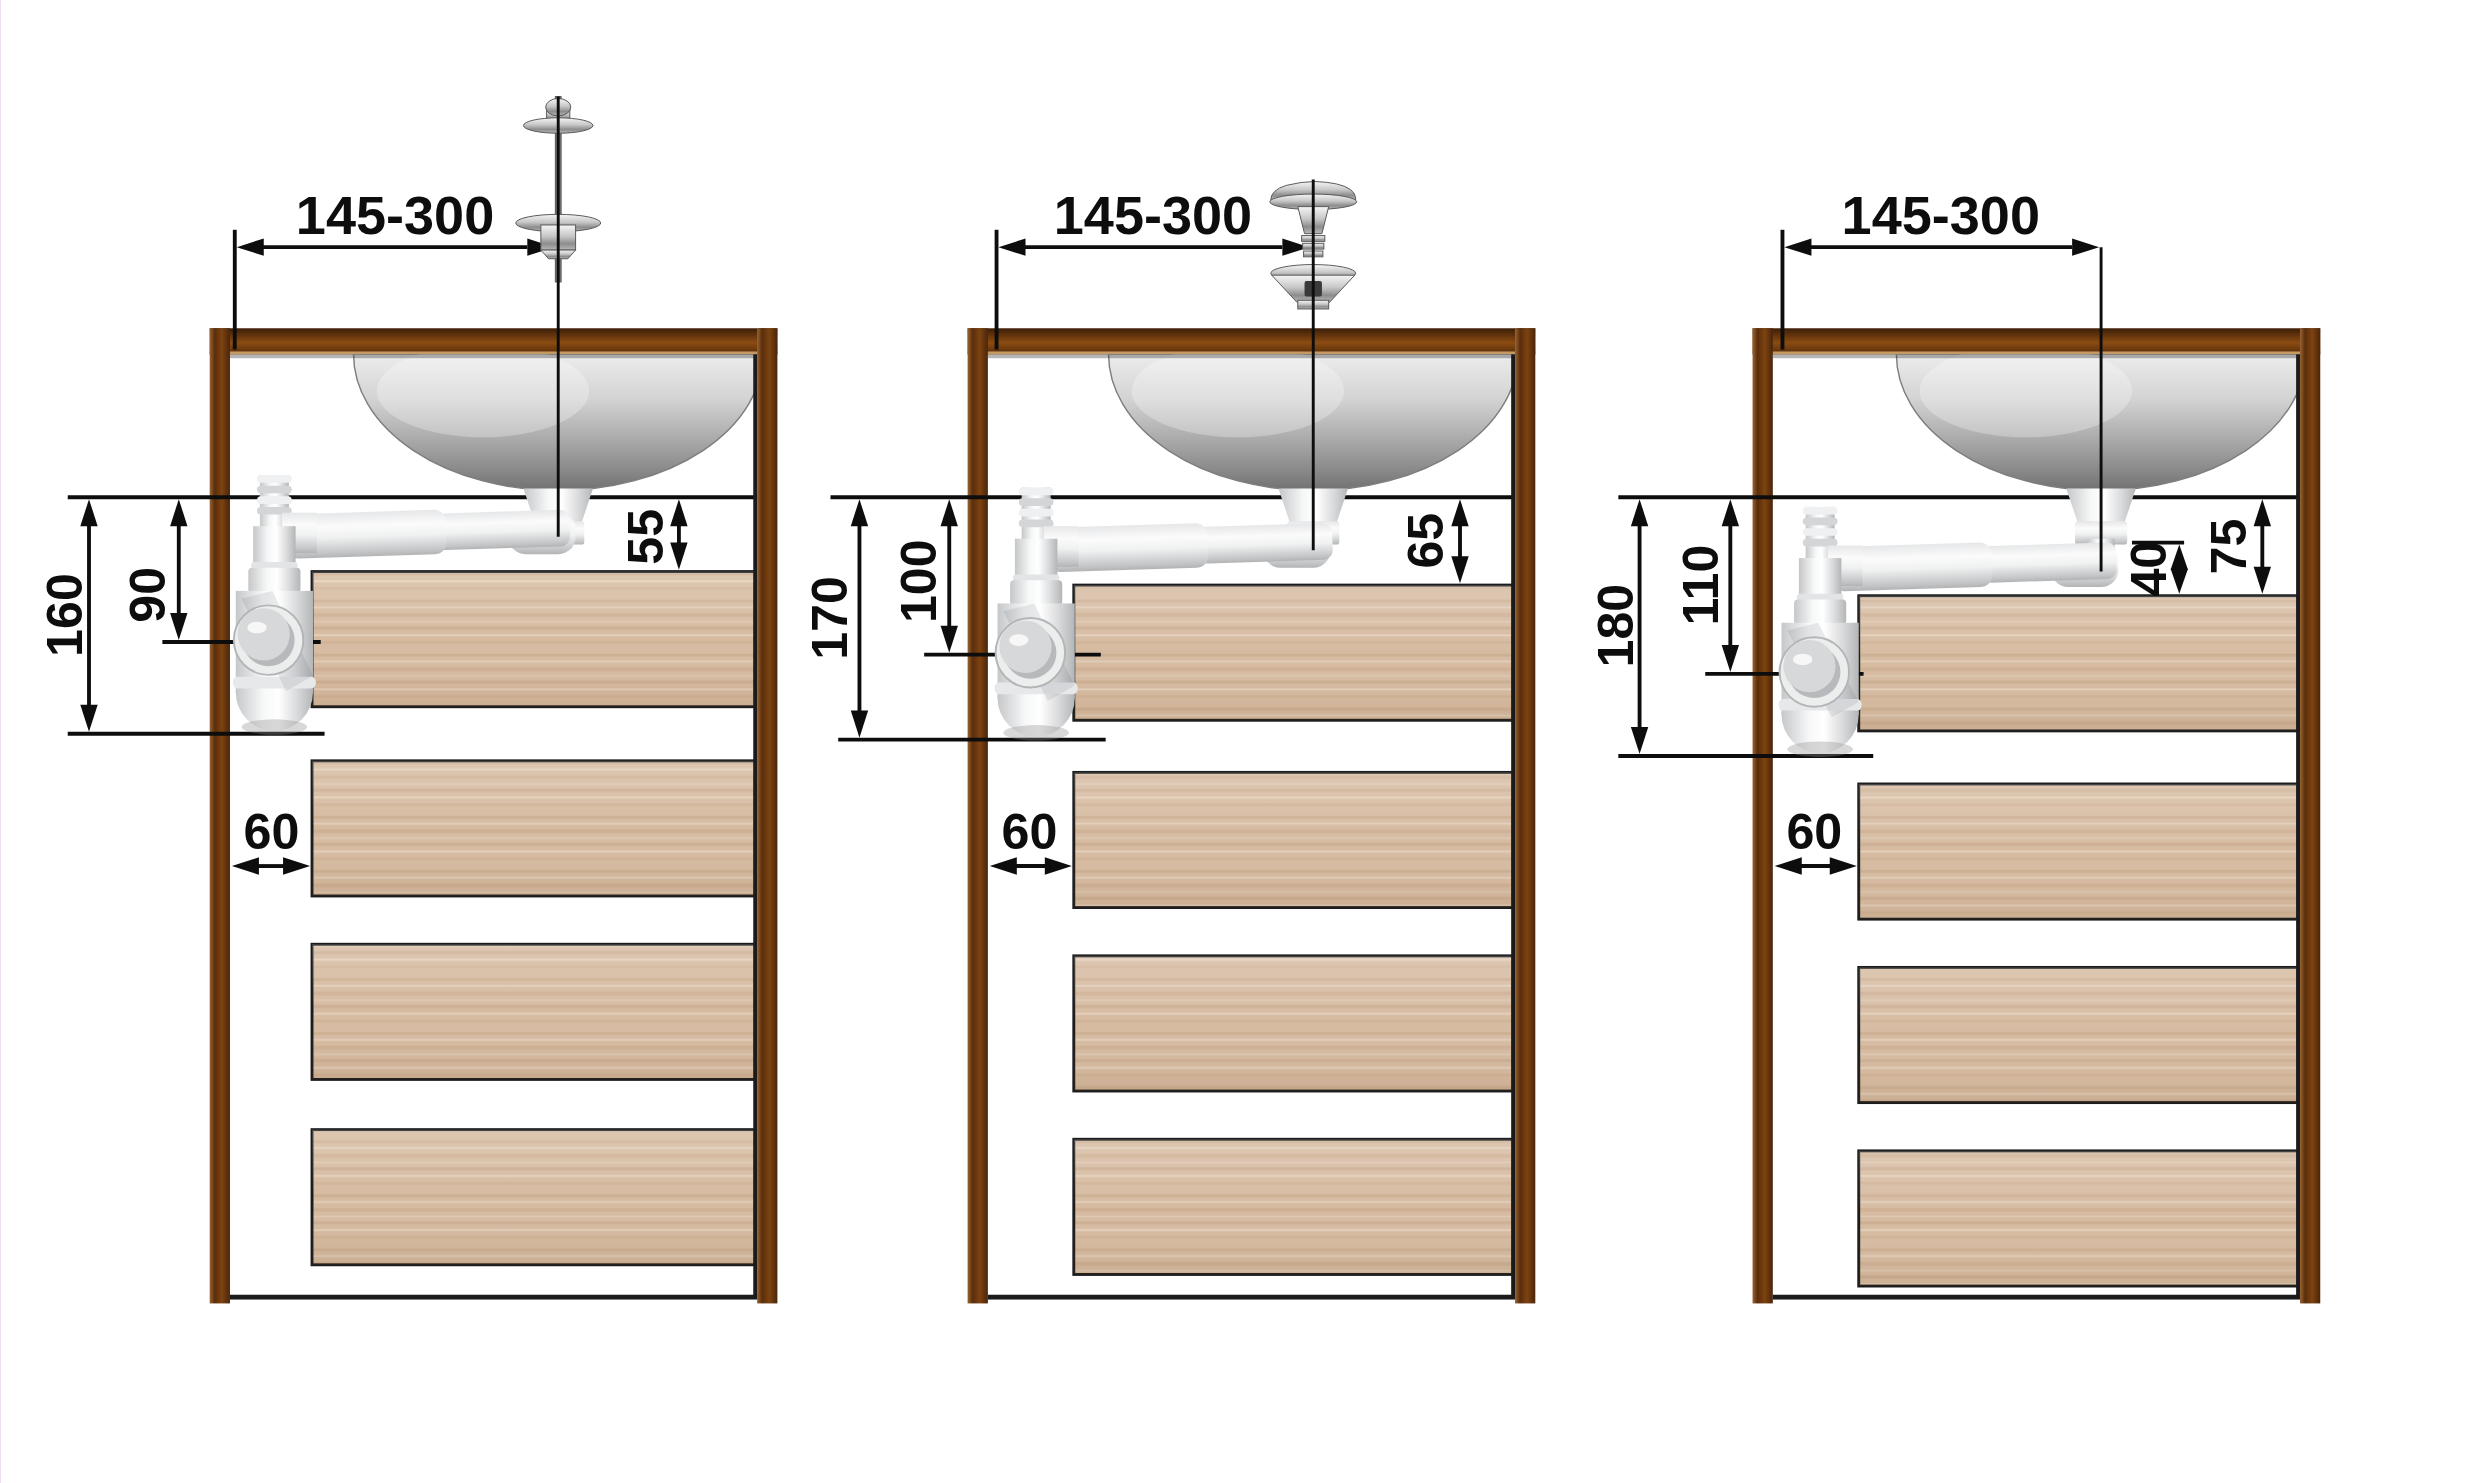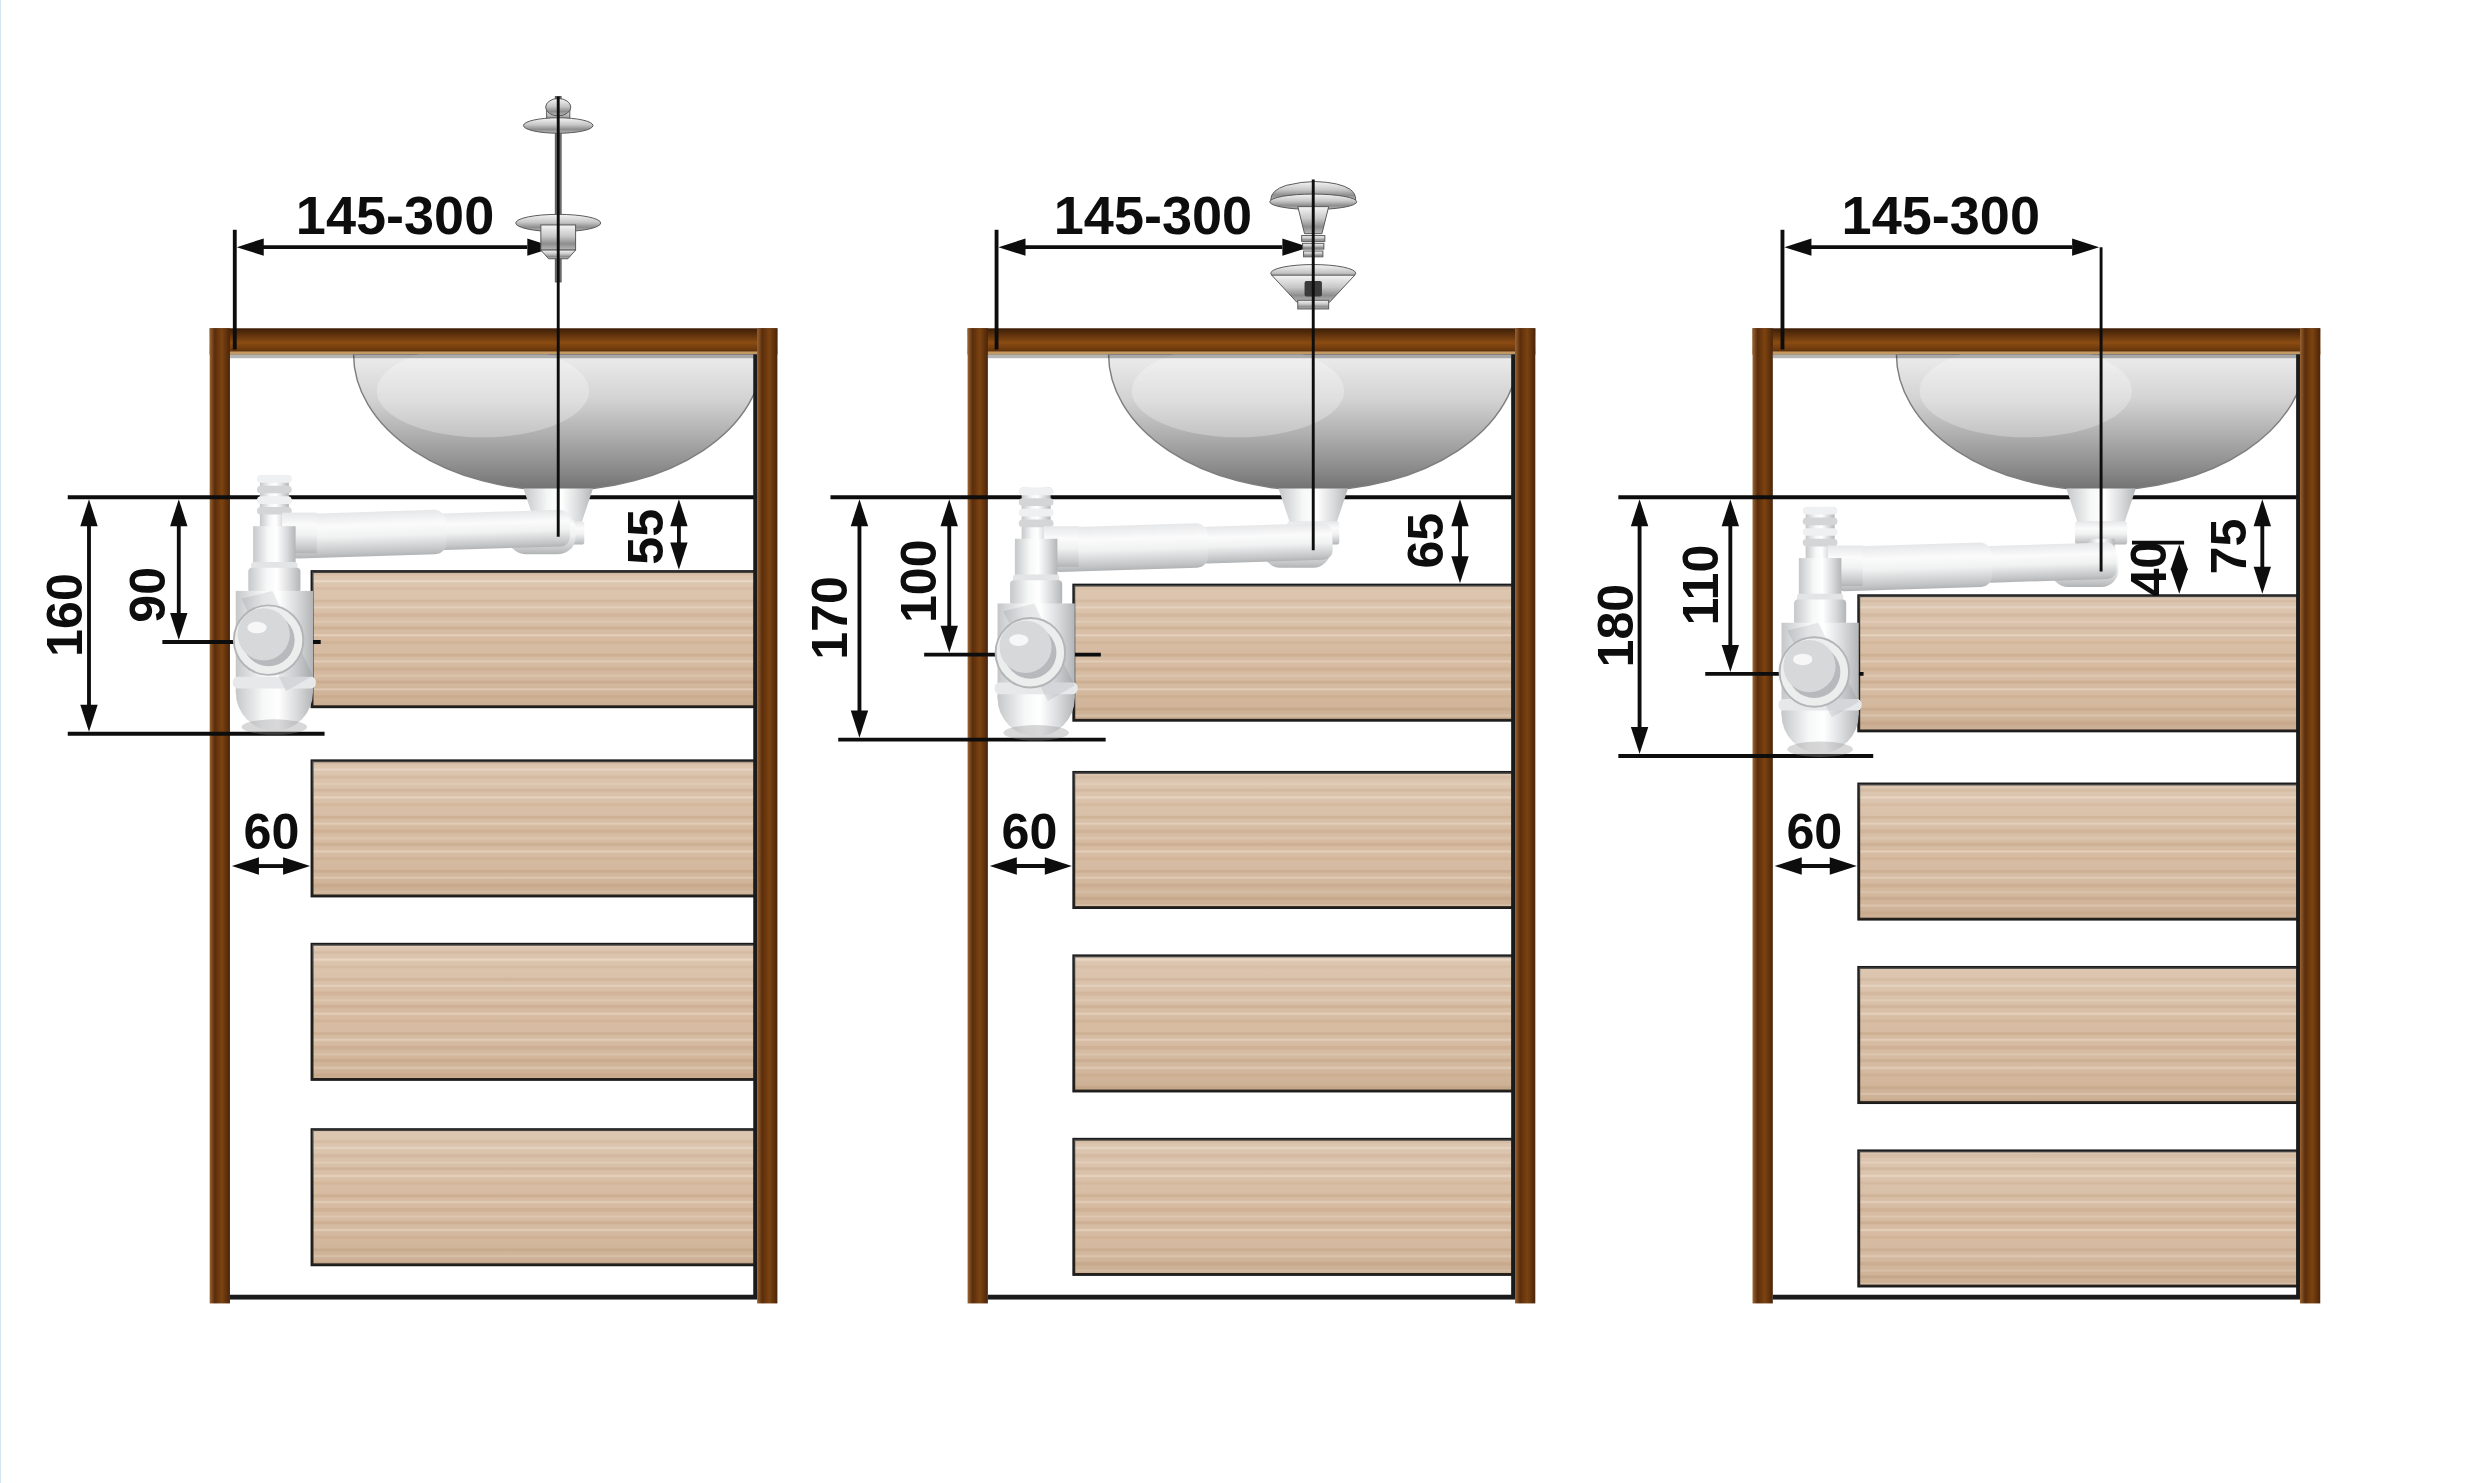--- a/index.html
+++ b/index.html
@@ -1,16 +1,16 @@
 <!DOCTYPE html>
 <html><head>
 <meta charset="utf-8">
 <style>
   html,body{margin:0;padding:0;background:#ffffff;}
-  .canvas{position:relative;width:2472px;height:1483px;background:#0369a1;overflow:hidden;}
+  .canvas{position:relative;width:2472px;height:1483px;background:#a21caf;overflow:hidden;}
   svg{display:block;}
   text{font-family:"Liberation Sans",sans-serif;font-weight:700;fill:#0d0d0d;}
   .dim{font-size:52px;}
   .dimRange{font-size:56px;}
 </style>
 </head>
 <body>
 
 <div class="canvas">
 <svg width="2472" height="1483" viewBox="0 0 2560 1536" xmlns="http://www.w3.org/2000/svg">

